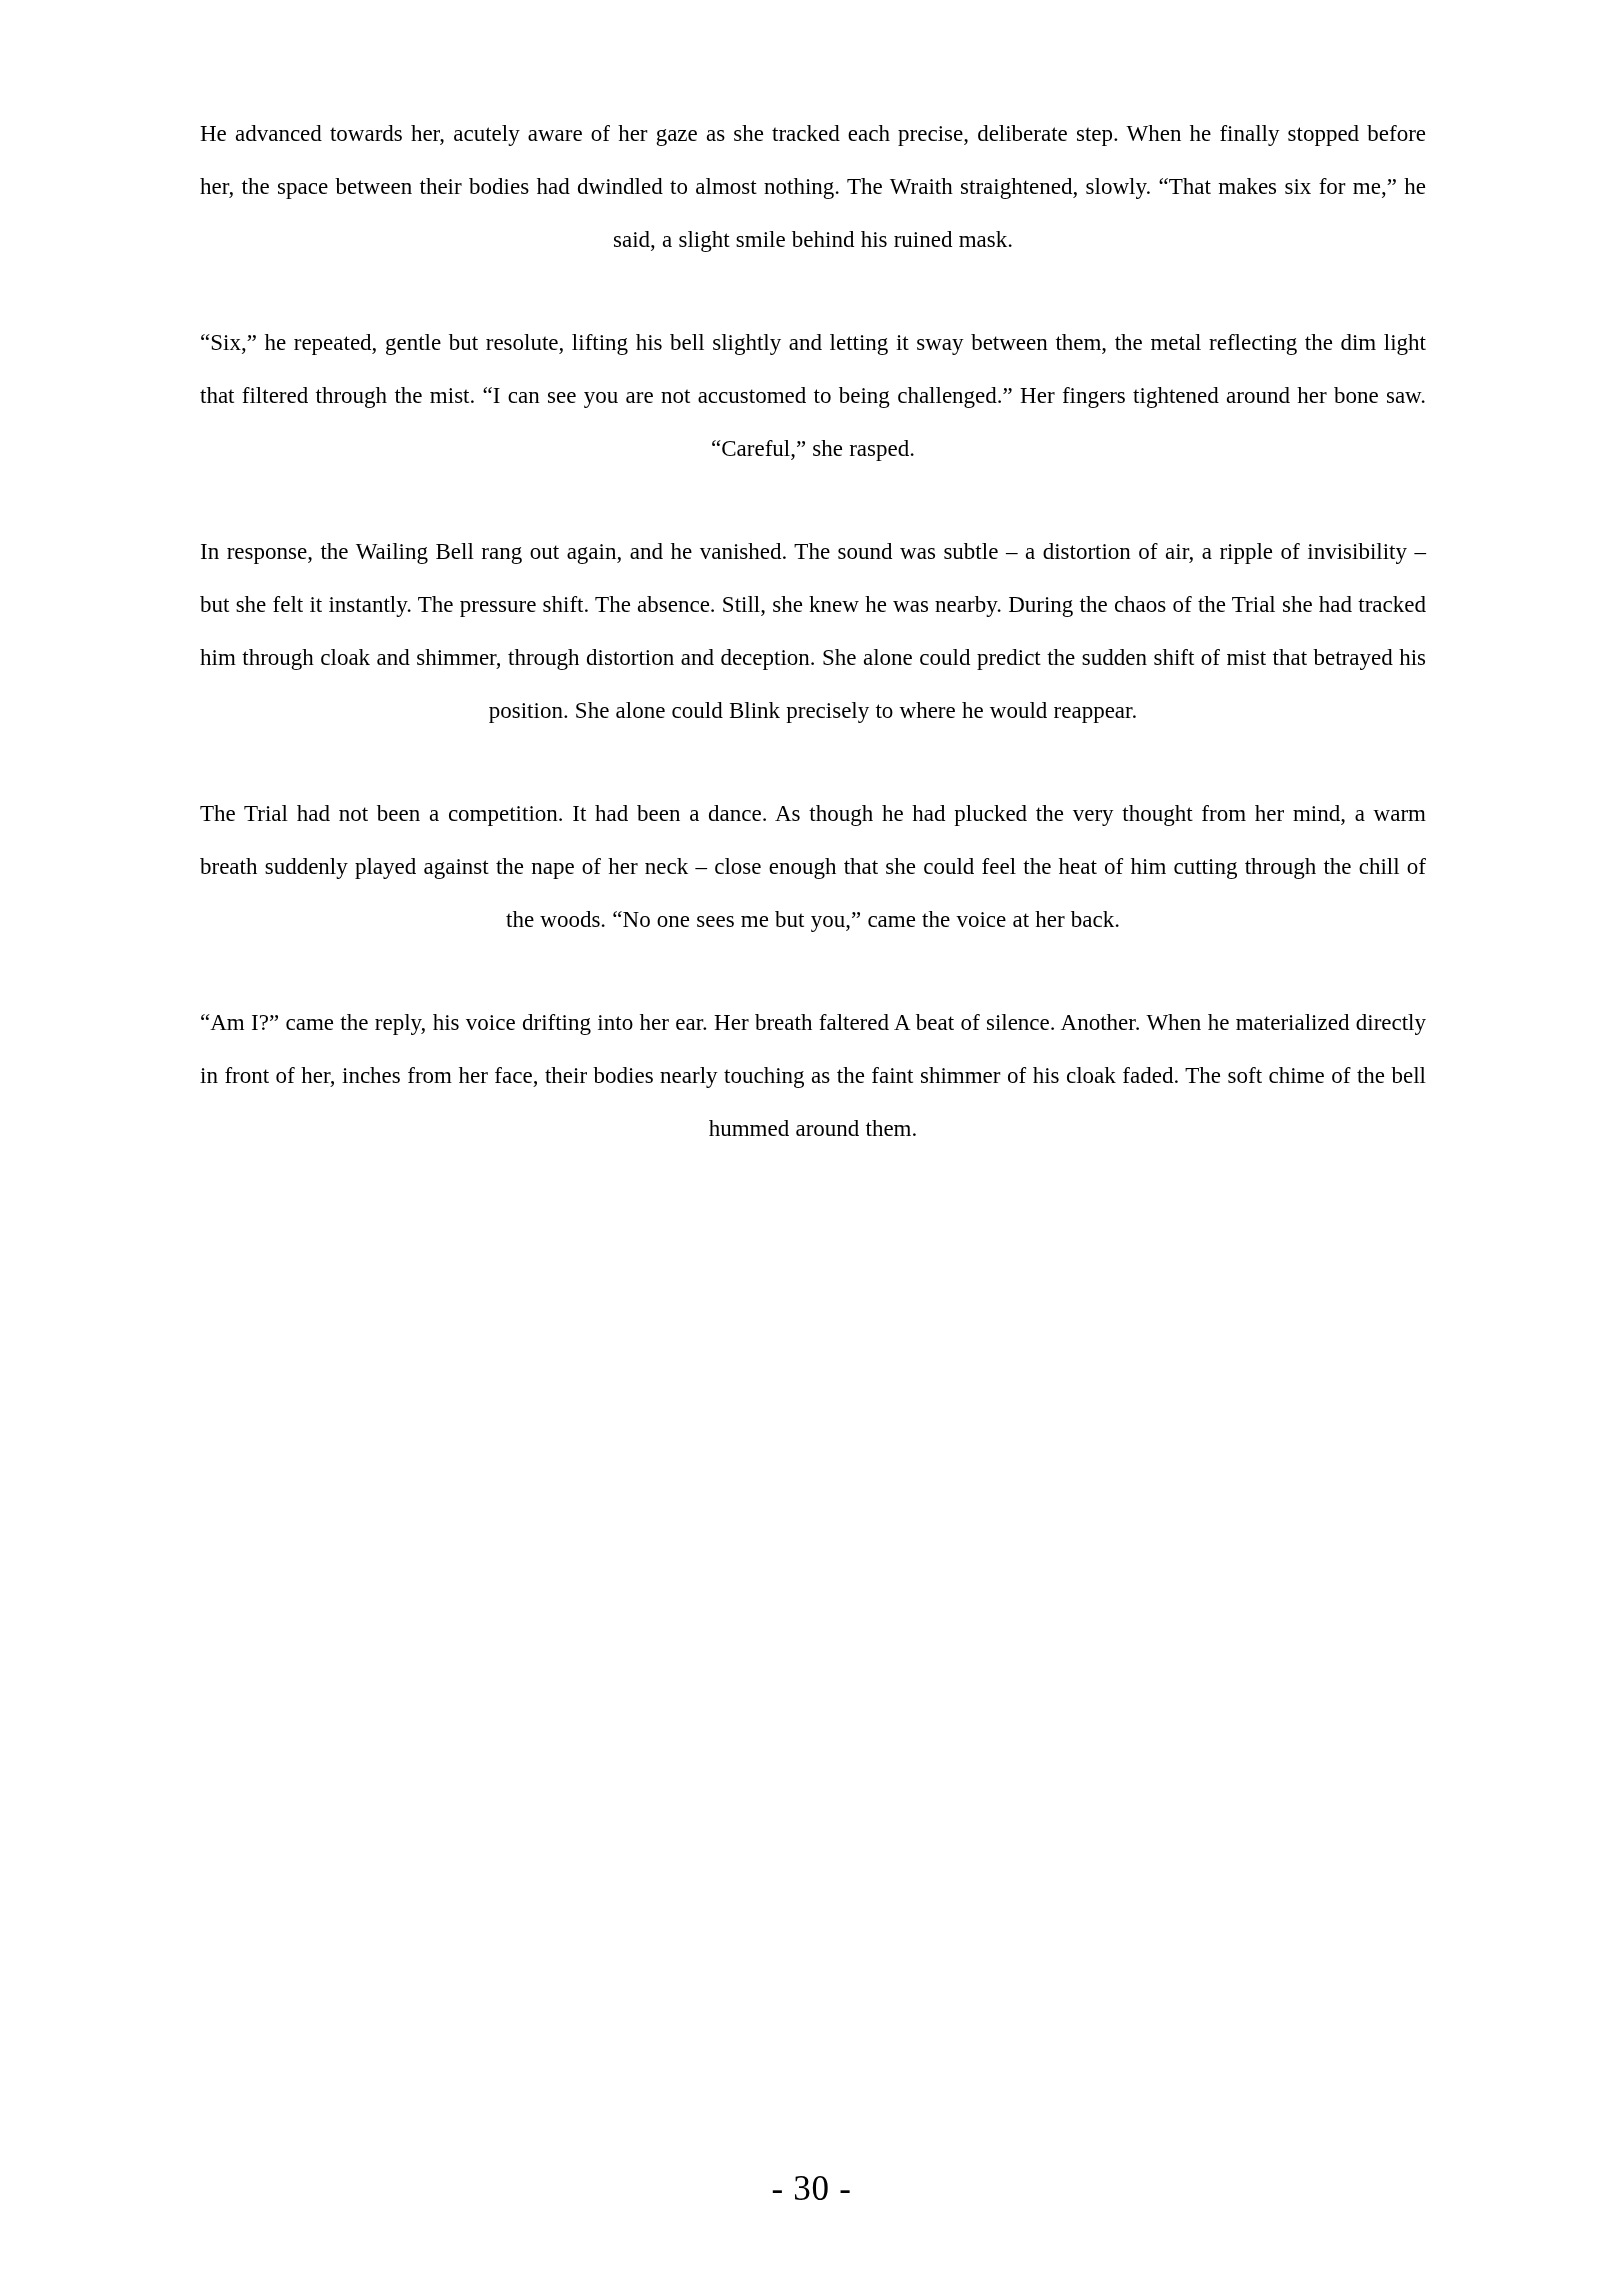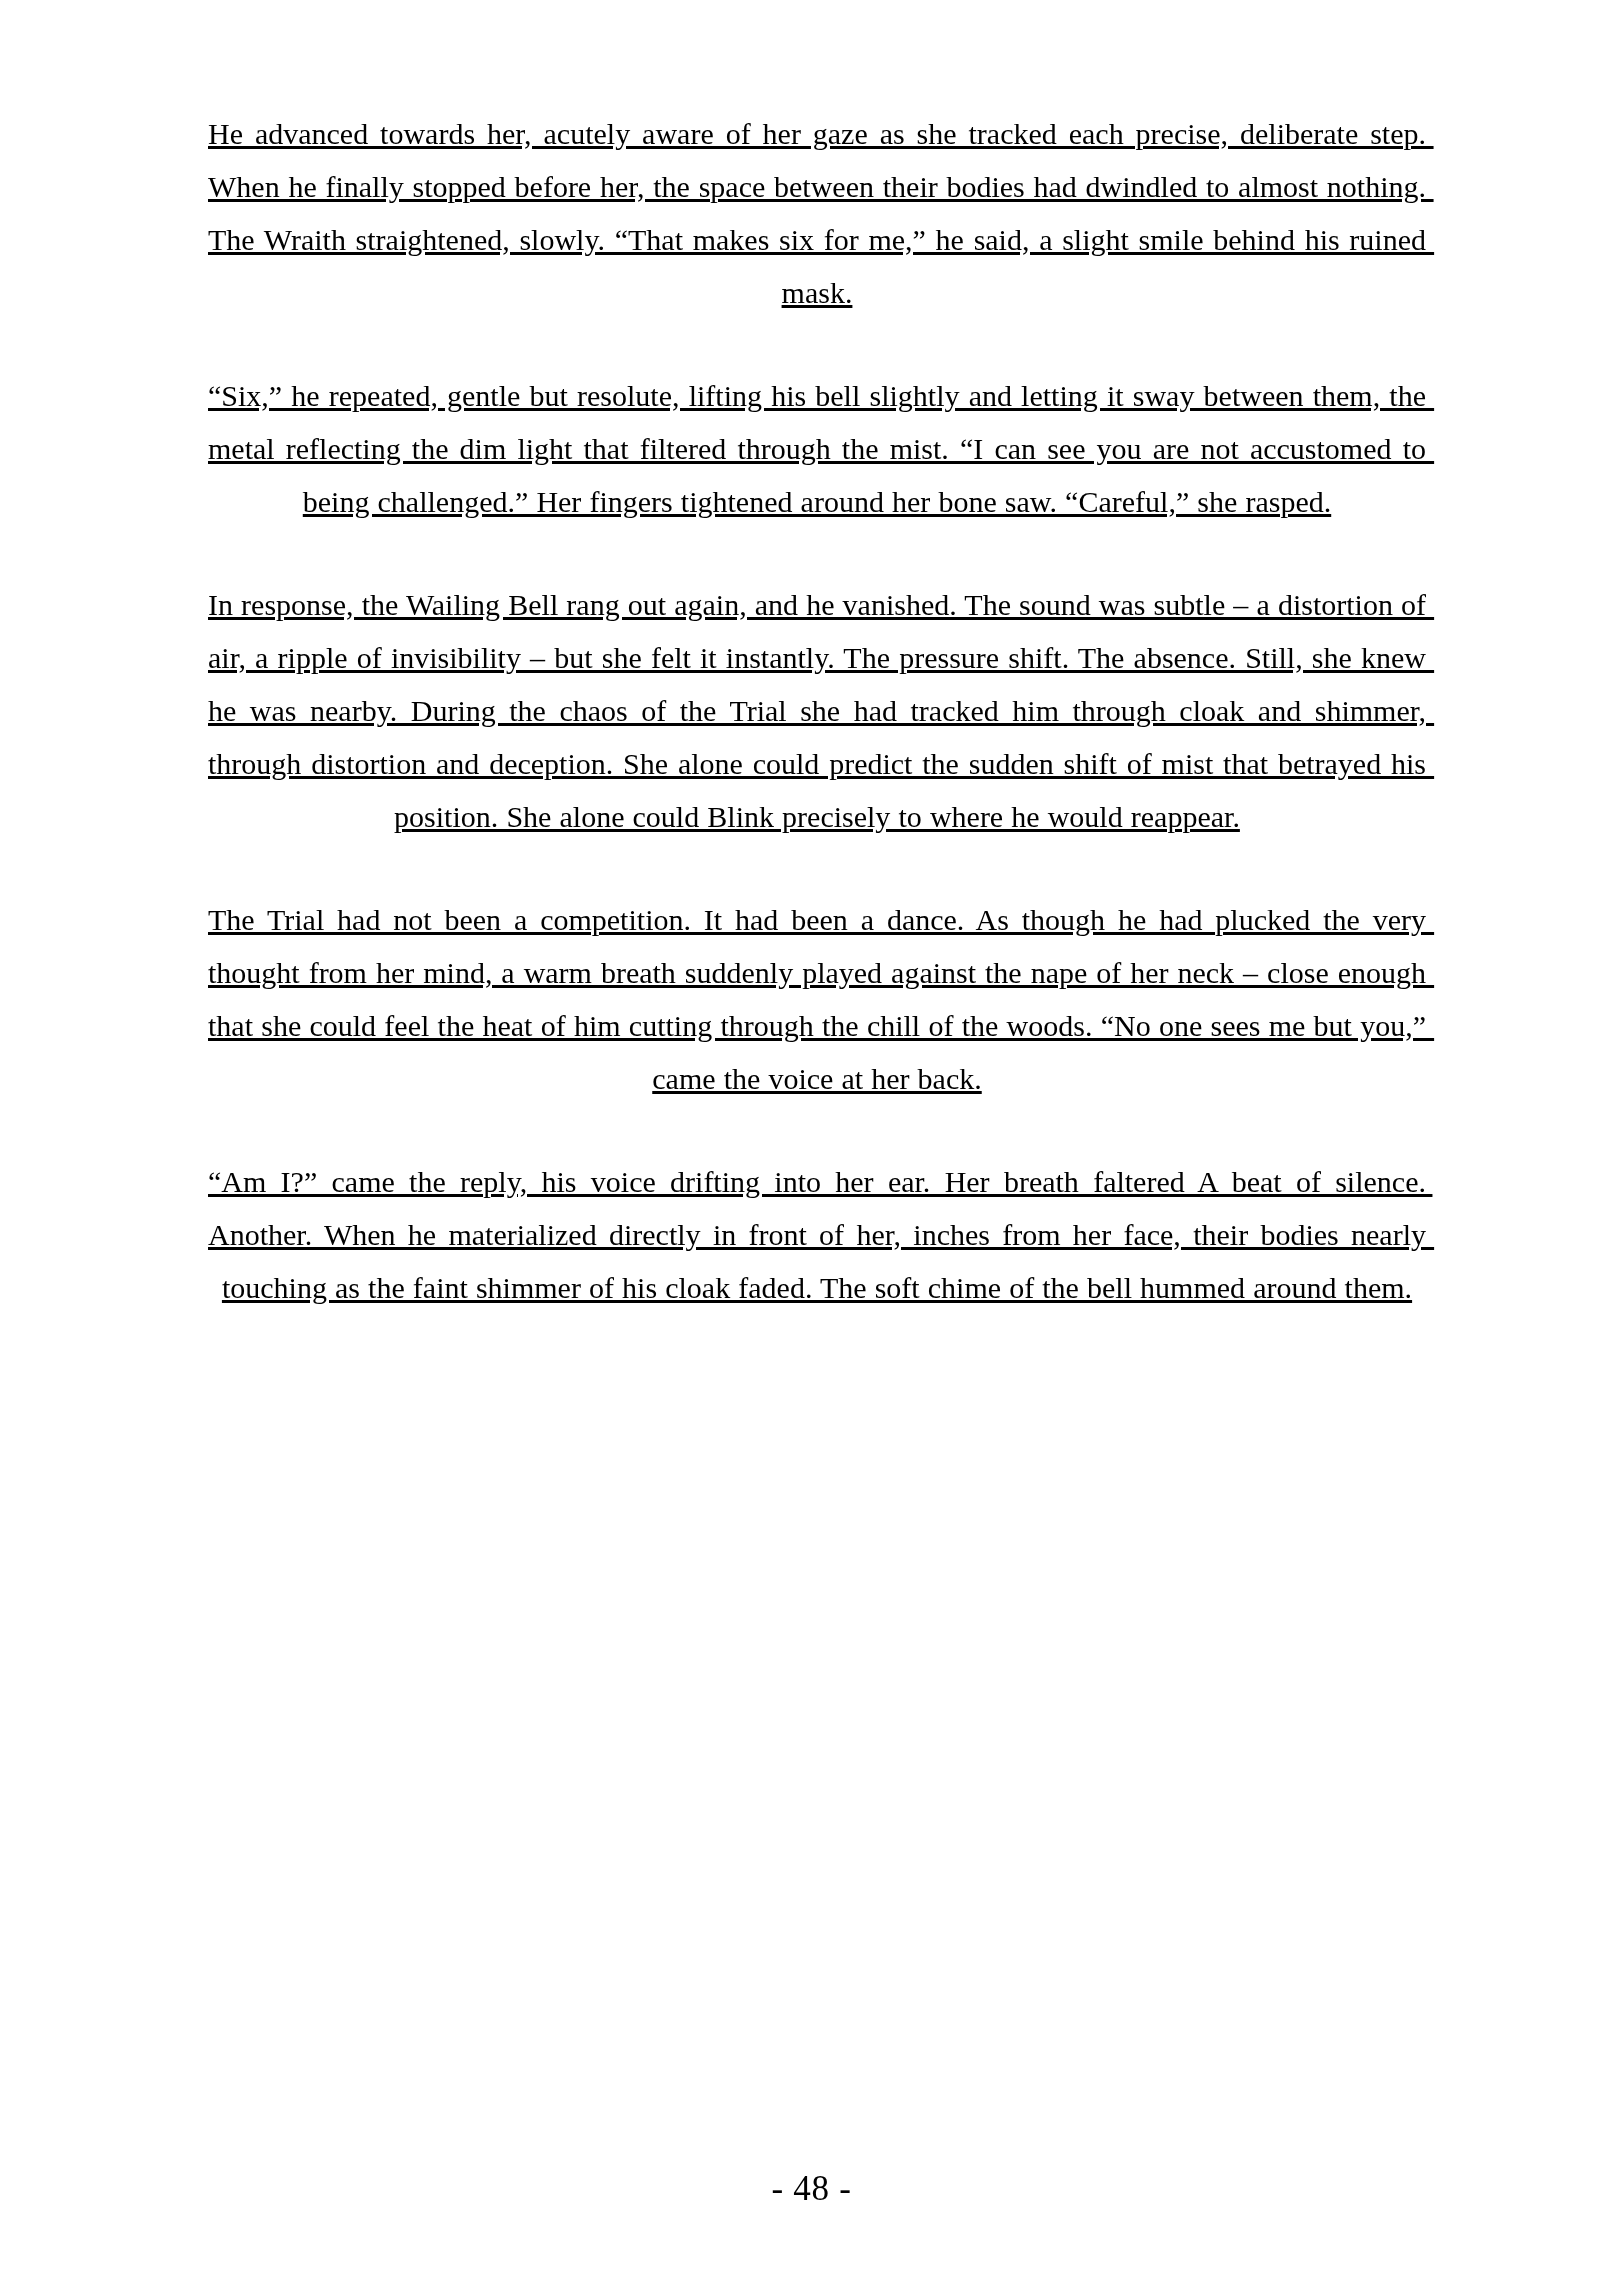--- a/index.html
+++ b/index.html
@@ -24,30 +24,29 @@
     padding: 107px 197px 0 200px;
     background: #ffffff;
   }
 
   .body-text {
     display: block;
   }
 
   
   .para {
-    margin: 0 0 50px 8px;
-    font-size: 30px;
+    margin: 0 0 50px 0;
+    font-size: 23px;
     line-height: 53px;
     text-align: justify;
     text-align-last: center;
     text-justify: inter-word;
     word-spacing: 0.02em;
     hyphens: none;
     white-space: pre-wrap;
-    text-decoration: underline;
   }
 
   .para:last-of-type {
     margin-bottom: 0;
   }
 
   .page-number {
     position: absolute;
     left: 0;
     right: 0;
@@ -65,16 +64,16 @@
 <div class="page">
 
   <div class="body-text">
     <p class="para">He advanced towards her, acutely aware of her gaze as she tracked each precise, deliberate step. When he finally stopped before her, the space between their bodies had dwindled to almost nothing. The Wraith straightened, slowly. “That makes six for me,” he said, a slight smile behind his ruined mask.</p>
     <p class="para">“Six,” he repeated, gentle but resolute, lifting his bell slightly and letting it sway between them, the metal reflecting the dim light that filtered through the mist. “I can see you are not accustomed to being challenged.” Her fingers tightened around her bone saw. “Careful,” she rasped.</p>
     <p class="para">In response, the Wailing Bell rang out again, and he vanished. The sound was subtle – a distortion of air, a ripple of invisibility – but she felt it instantly. The pressure shift. The absence. Still, she knew he was nearby. During the chaos of the Trial she had tracked him through cloak and shimmer, through distortion and deception. She alone could predict the sudden shift of mist that betrayed his position. She alone could Blink precisely to where he would reappear.</p>
     <p class="para">The Trial had not been a competition. It had been a dance. As though he had plucked the very thought from her mind, a warm breath suddenly played against the nape of her neck – close enough that she could feel the heat of him cutting through the chill of the woods. “No one sees me but you,” came the voice at her back.</p>
     <p class="para">“Am I?” came the reply, his voice drifting into her ear. Her breath faltered A beat of silence. Another. When he materialized directly in front of her, inches from her face, their bodies nearly touching as the faint shimmer of his cloak faded. The soft chime of the bell hummed around them.</p>
   </div>
 
-  <div class="page-number">- 48 -</div>
+  <div class="page-number">- 30 -</div>
 
 </div>
 
 
 </body></html>

